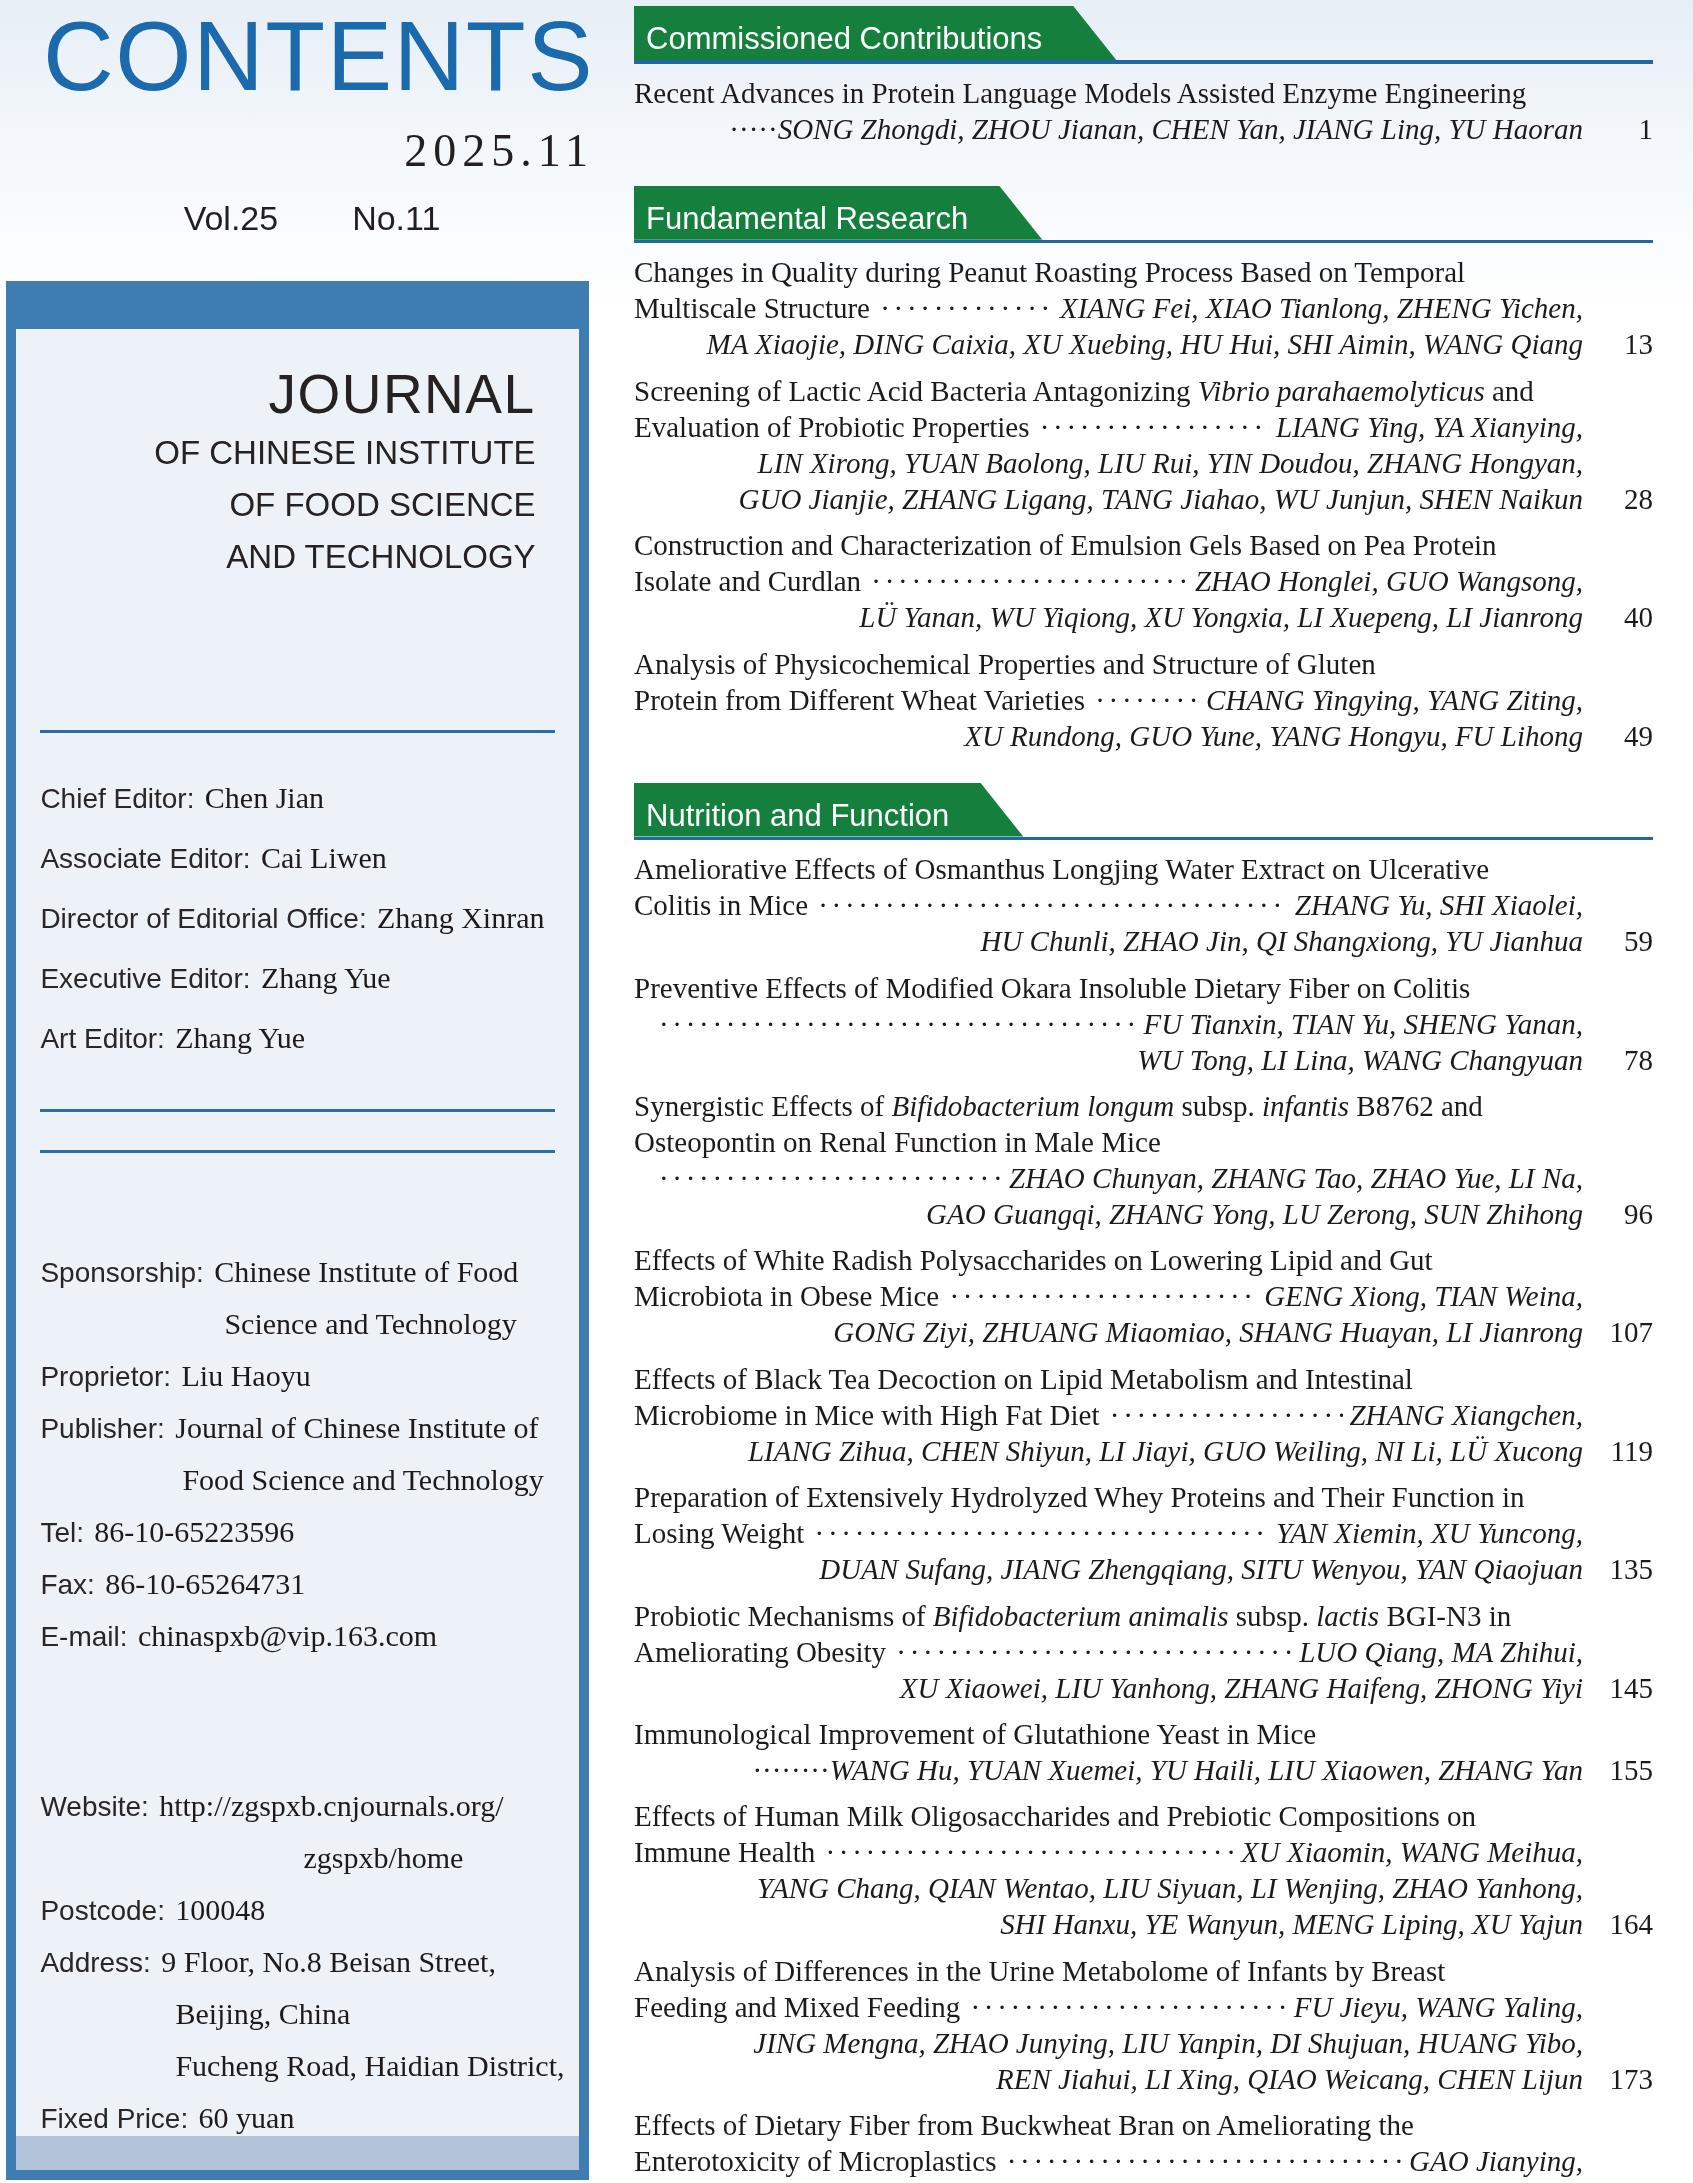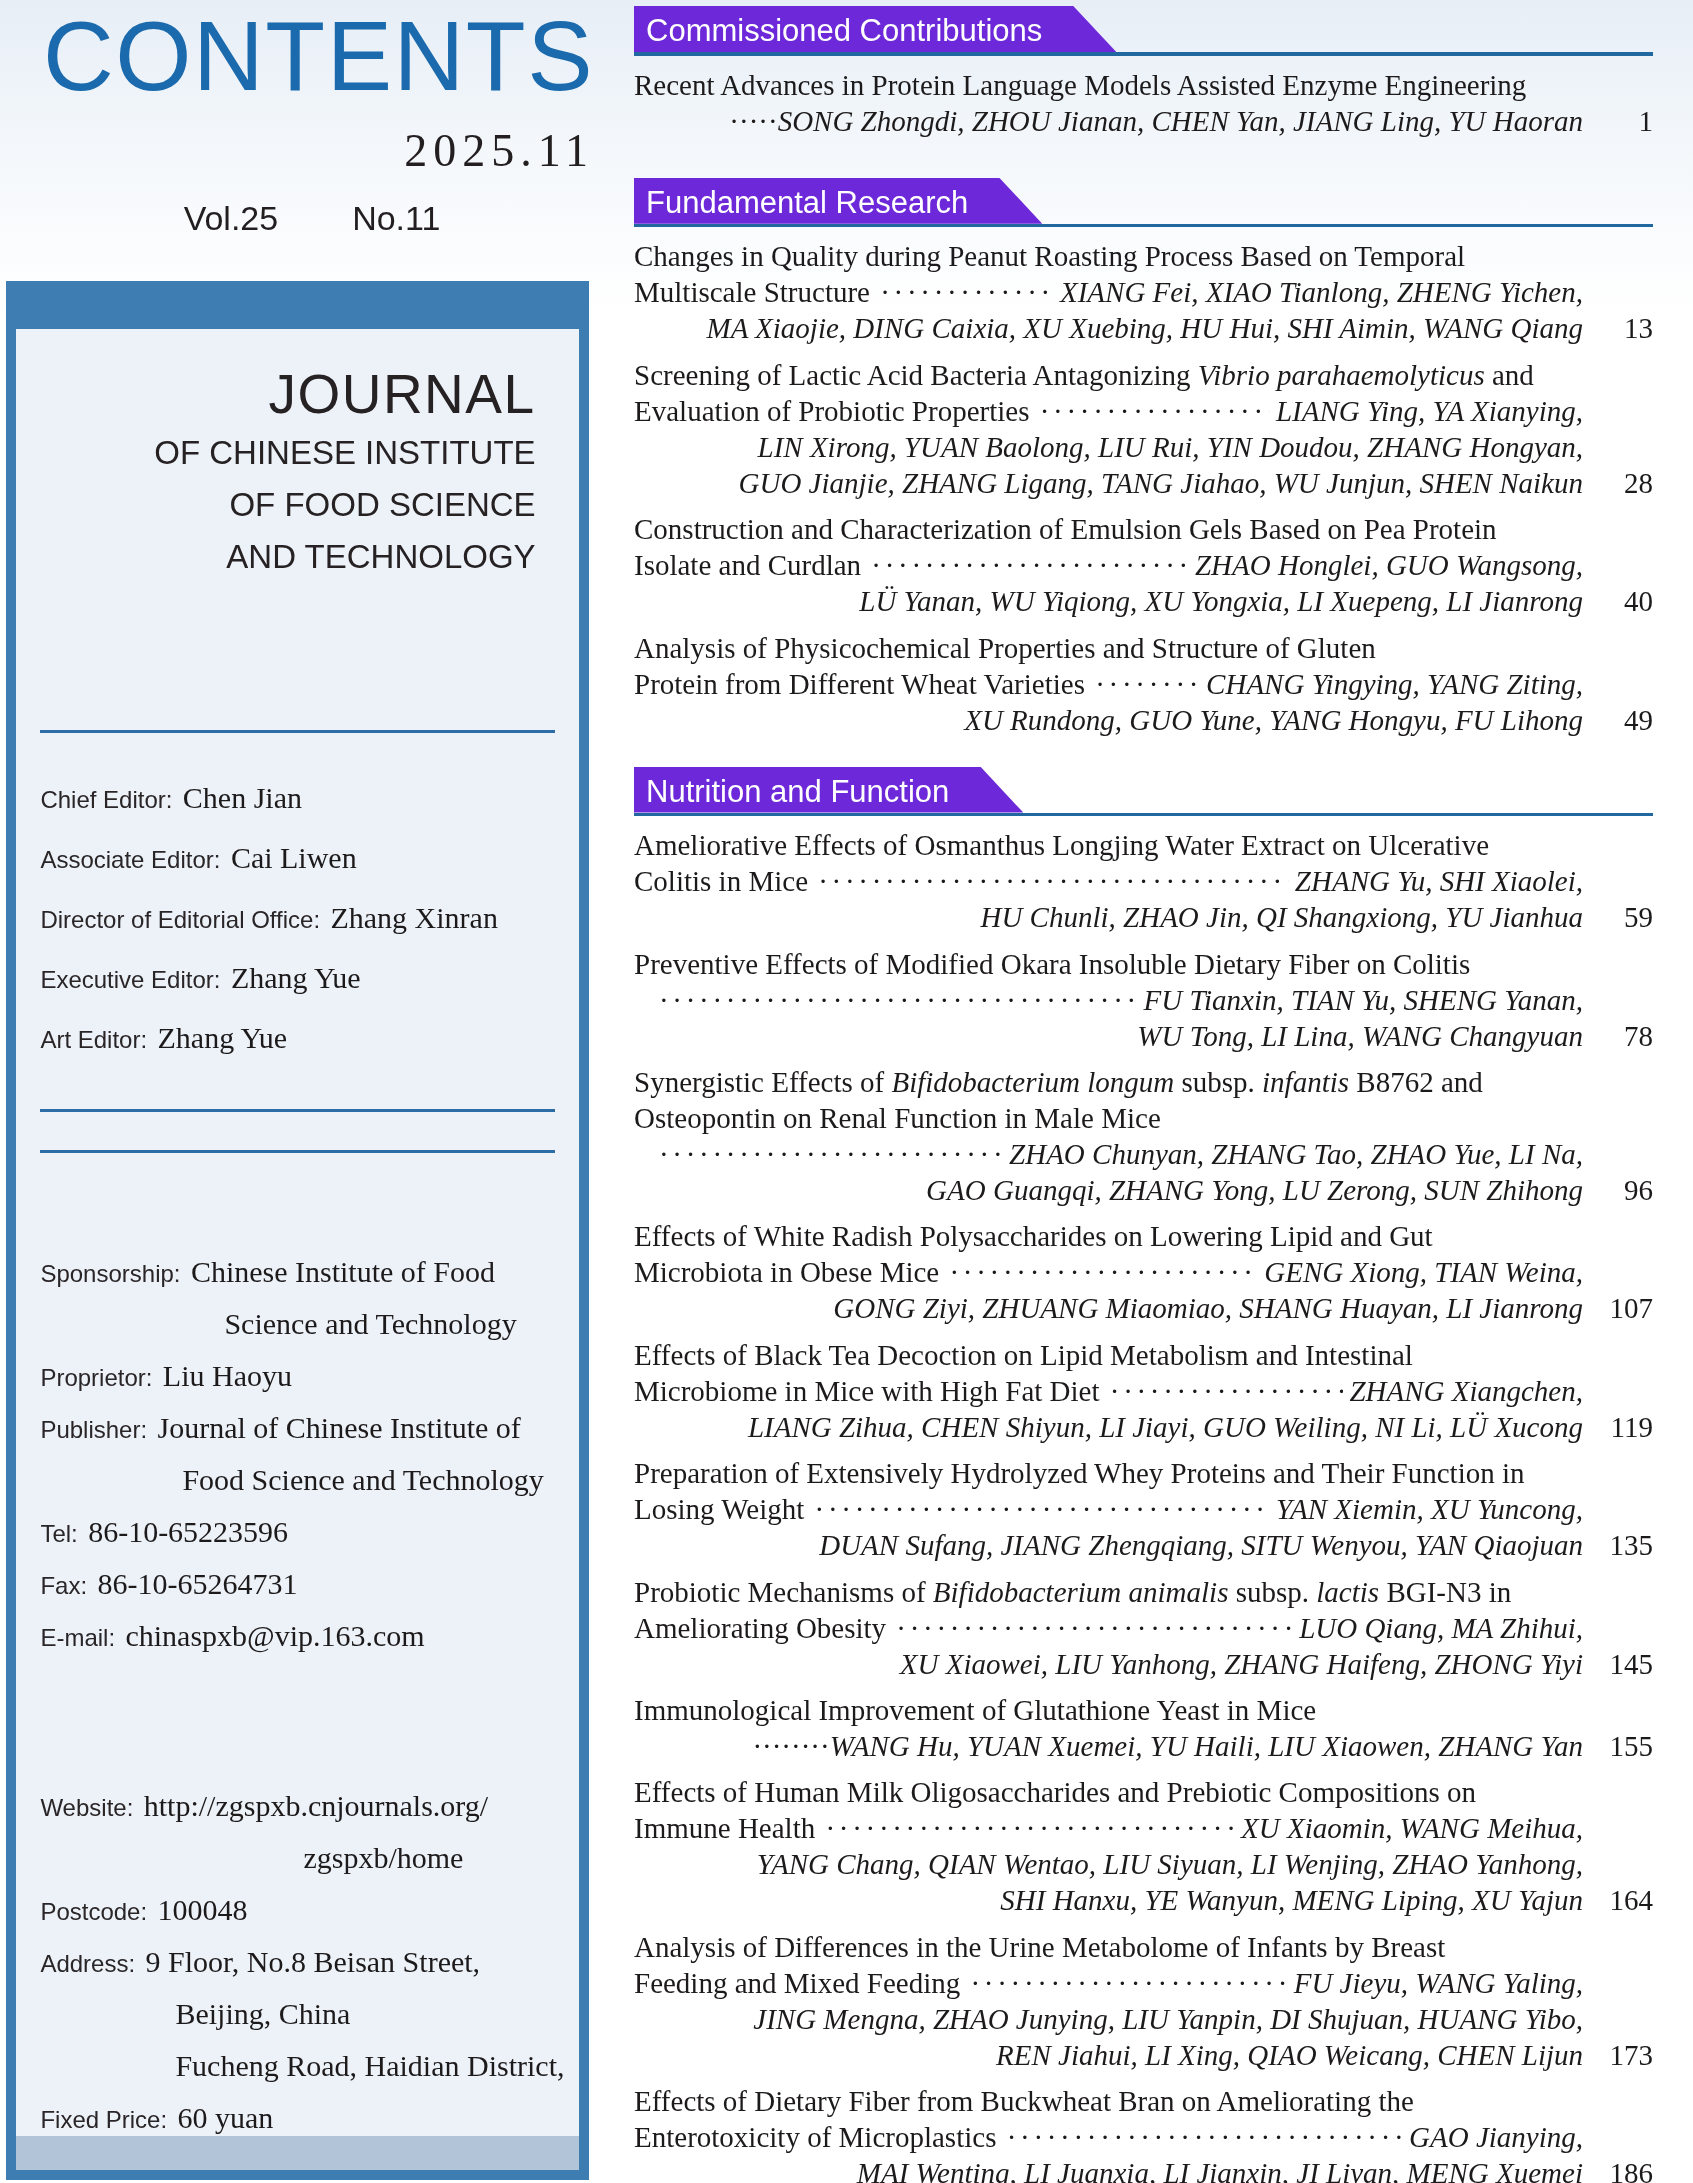--- a/index.html
+++ b/index.html
@@ -26,33 +26,33 @@
   #sidebar .panel{position:absolute;left:10.4px;right:10.4px;top:48px;bottom:10.4px;background:#edf2f8;}
   .jt{margin:33px 43px 0 0;text-align:right;font-family:"Liberation Sans",sans-serif;color:#262123;padding-left:35px;}
   .jt-main{font-size:55px;line-height:65px;letter-spacing:1.5px;}
   .jt-sub{font-size:33px;line-height:52px;}
   .rule{height:3px;background:#2d6da5;margin-left:24px;margin-right:24px;}
   #rule1{margin-top:147px;}
   #rule2{margin-top:38px;}
   #rule3{margin-top:38px;}
   #editors{margin:38px 7.4px 0 24px;}
   .ed{line-height:53px;white-space:nowrap;}
-  .lab{font-family:"Liberation Sans",sans-serif;font-size:24px;color:#2a2628;margin-right:10.4px;}
+  .lab{font-family:"Liberation Sans",sans-serif;font-size:28px;color:#2a2628;margin-right:10.4px;}
   .val{font-family:"Liberation Serif",serif;font-size:30px;color:#1d1a1b;}
   #info{margin:96px 6px 0 24px;}
   .inf{line-height:46px;white-space:nowrap;}
   .band{position:absolute;left:0;right:0;bottom:0;height:34px;background:#b2c4d8;}
 
   
   #toc{position:absolute;left:634px;top:0;width:1019px;}
   .section-head{font-size:0;}
   .banner{
-    display:inline-block;background:#6d28d9;color:#ffffff;
+    display:inline-block;background:#15803d;color:#ffffff;
     font-family:"Liberation Sans",sans-serif;font-size:31px;line-height:42px;
-    padding:4px 74px 0 12px;
+    padding:12px 74px 0 12px;
     clip-path:polygon(0 0, calc(100% - 43px) 0, 100% 100%, 0 100%);
     white-space:nowrap;
   }
   .underline{height:3.7px;background:#2268a0;width:100%;}
   .sec1{margin-top:6px;}
   .sec2{margin-top:39px;}
   .sec3{margin-top:29px;}
   .sec-body{padding-top:11px;}
   .article{margin-top:10.4px;}
   .article:first-child{margin-top:0;}

